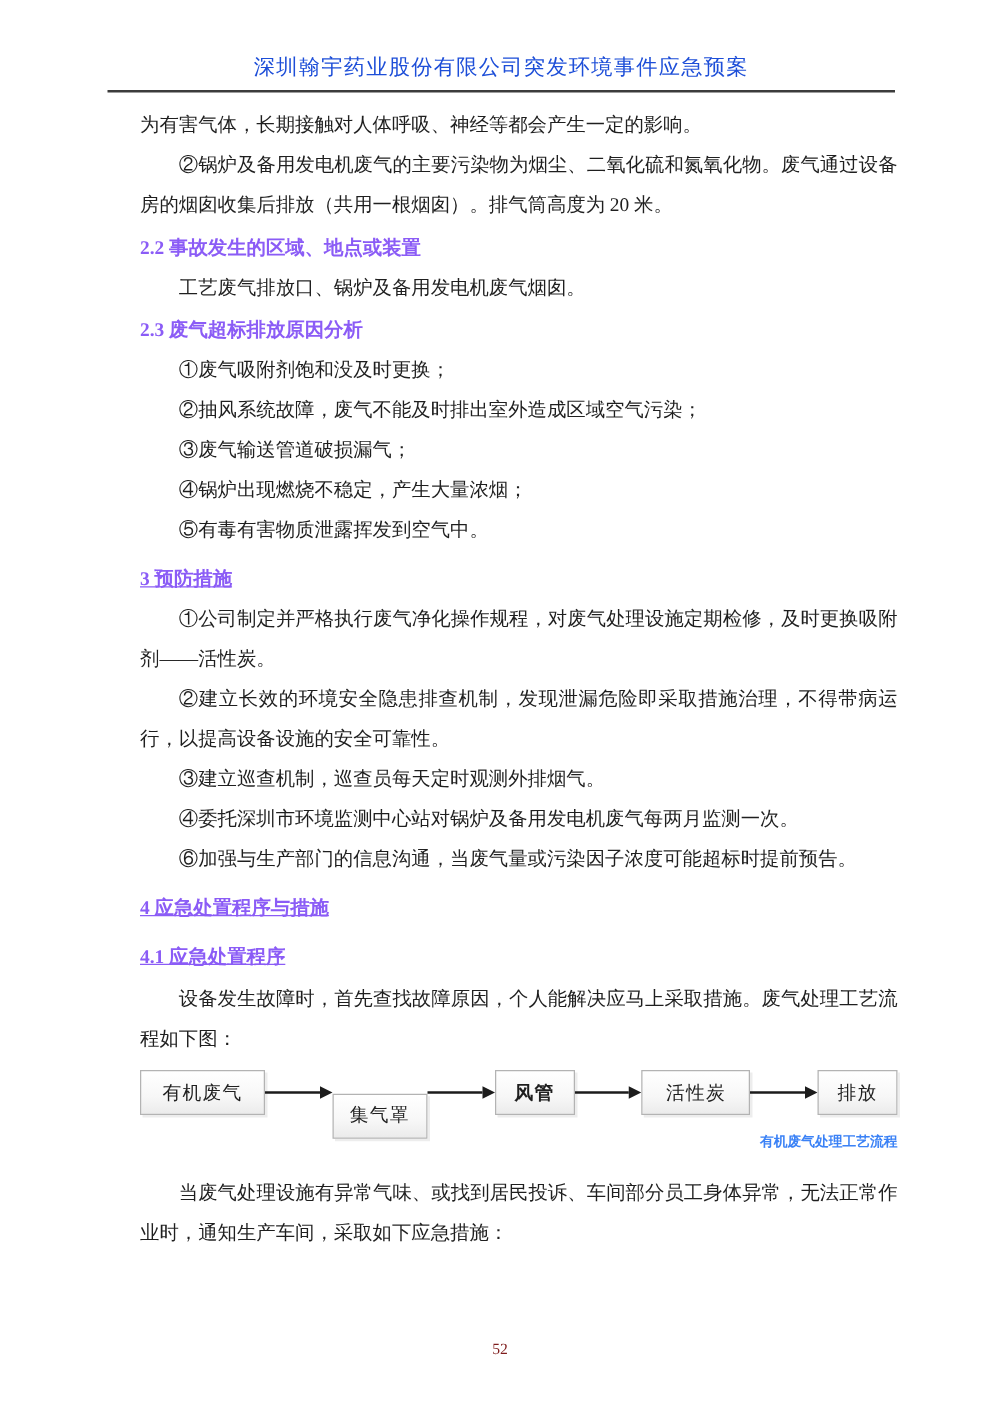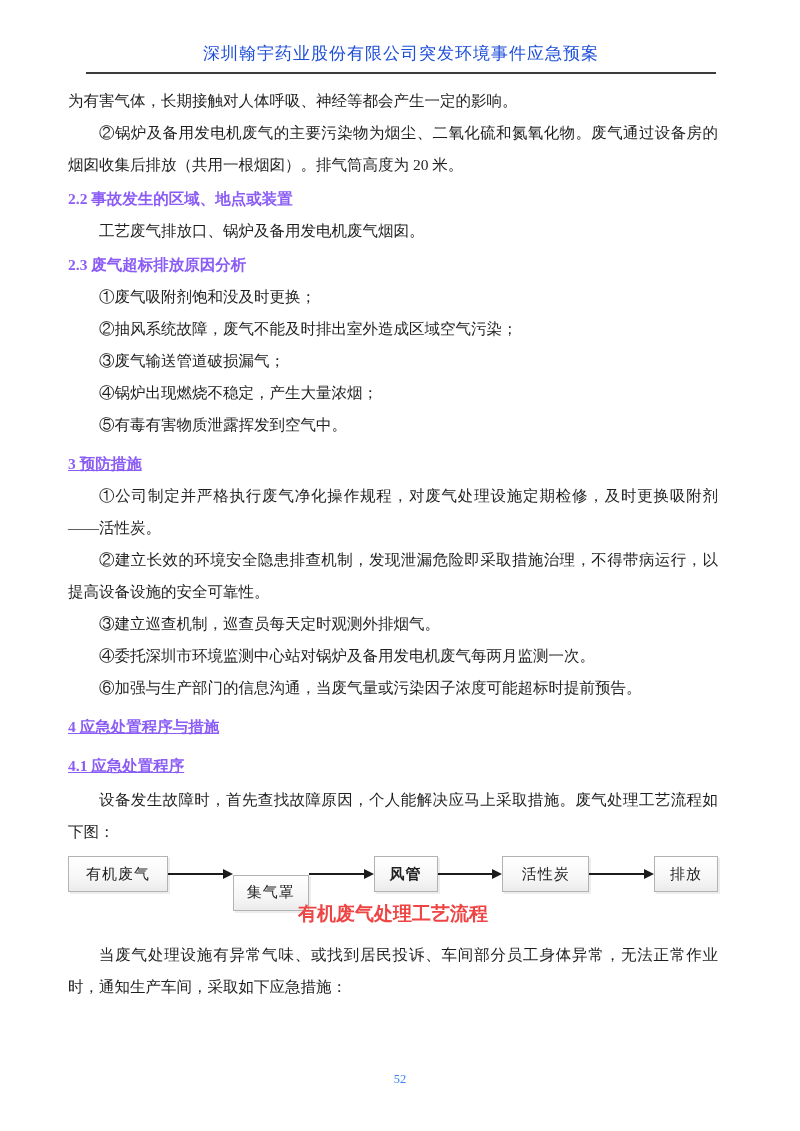--- a/index.html
+++ b/index.html
@@ -20,21 +20,21 @@
     padding-bottom: 7px;
   }
   .page-header .header-text {
     font-size: 17px;
     letter-spacing: 1px;
     color: #1d4ed8;
   }
   
   .content {
     margin-top: 11px;
-    padding: 0 82px 0 68px;
+    padding: 0 82px 0 112px;
   }
   .content p, .content li {
     font-size: 15.5px;
     line-height: 32px;
     text-align: justify;
     list-style: none;
   }
   .indent { text-indent: 2em; }
   h2, h3 {
     font-size: 15.5px;
@@ -71,35 +71,35 @@
   .flow-arrow { flex: 1; display: flex; align-items: center; }
   .flow-arrow .shaft { flex: 1; height: 2px; background: #1c1c1c; }
   .flow-arrow .head {
     width: 0; height: 0;
     border-left: 10px solid #1c1c1c;
     border-top: 5px solid transparent;
     border-bottom: 5px solid transparent;
   }
   .flow-caption {
     margin-top: 7px;
-    text-align: center;
+    text-align: right;
     font-weight: bold;
-    font-size: 19px;
+    font-size: 11px;
     line-height: 28px;
-    color: #ef4444;
+    color: #3b82f6;
   }
   .after-flow { margin-top: 11px; }
   
   .page-footer {
     position: absolute;
     left: 0; right: 0;
     bottom: 44px;
     text-align: center;
     font-size: 12.5px;
-    color: #3b82f6;
+    color: #7f1d1d;
   }
 </style>
 </head>
 <body>
 
 <header class="page-header">
   <div class="header-text">深圳翰宇药业股份有限公司突发环境事件应急预案</div>
 </header>
 
 <main class="content">

